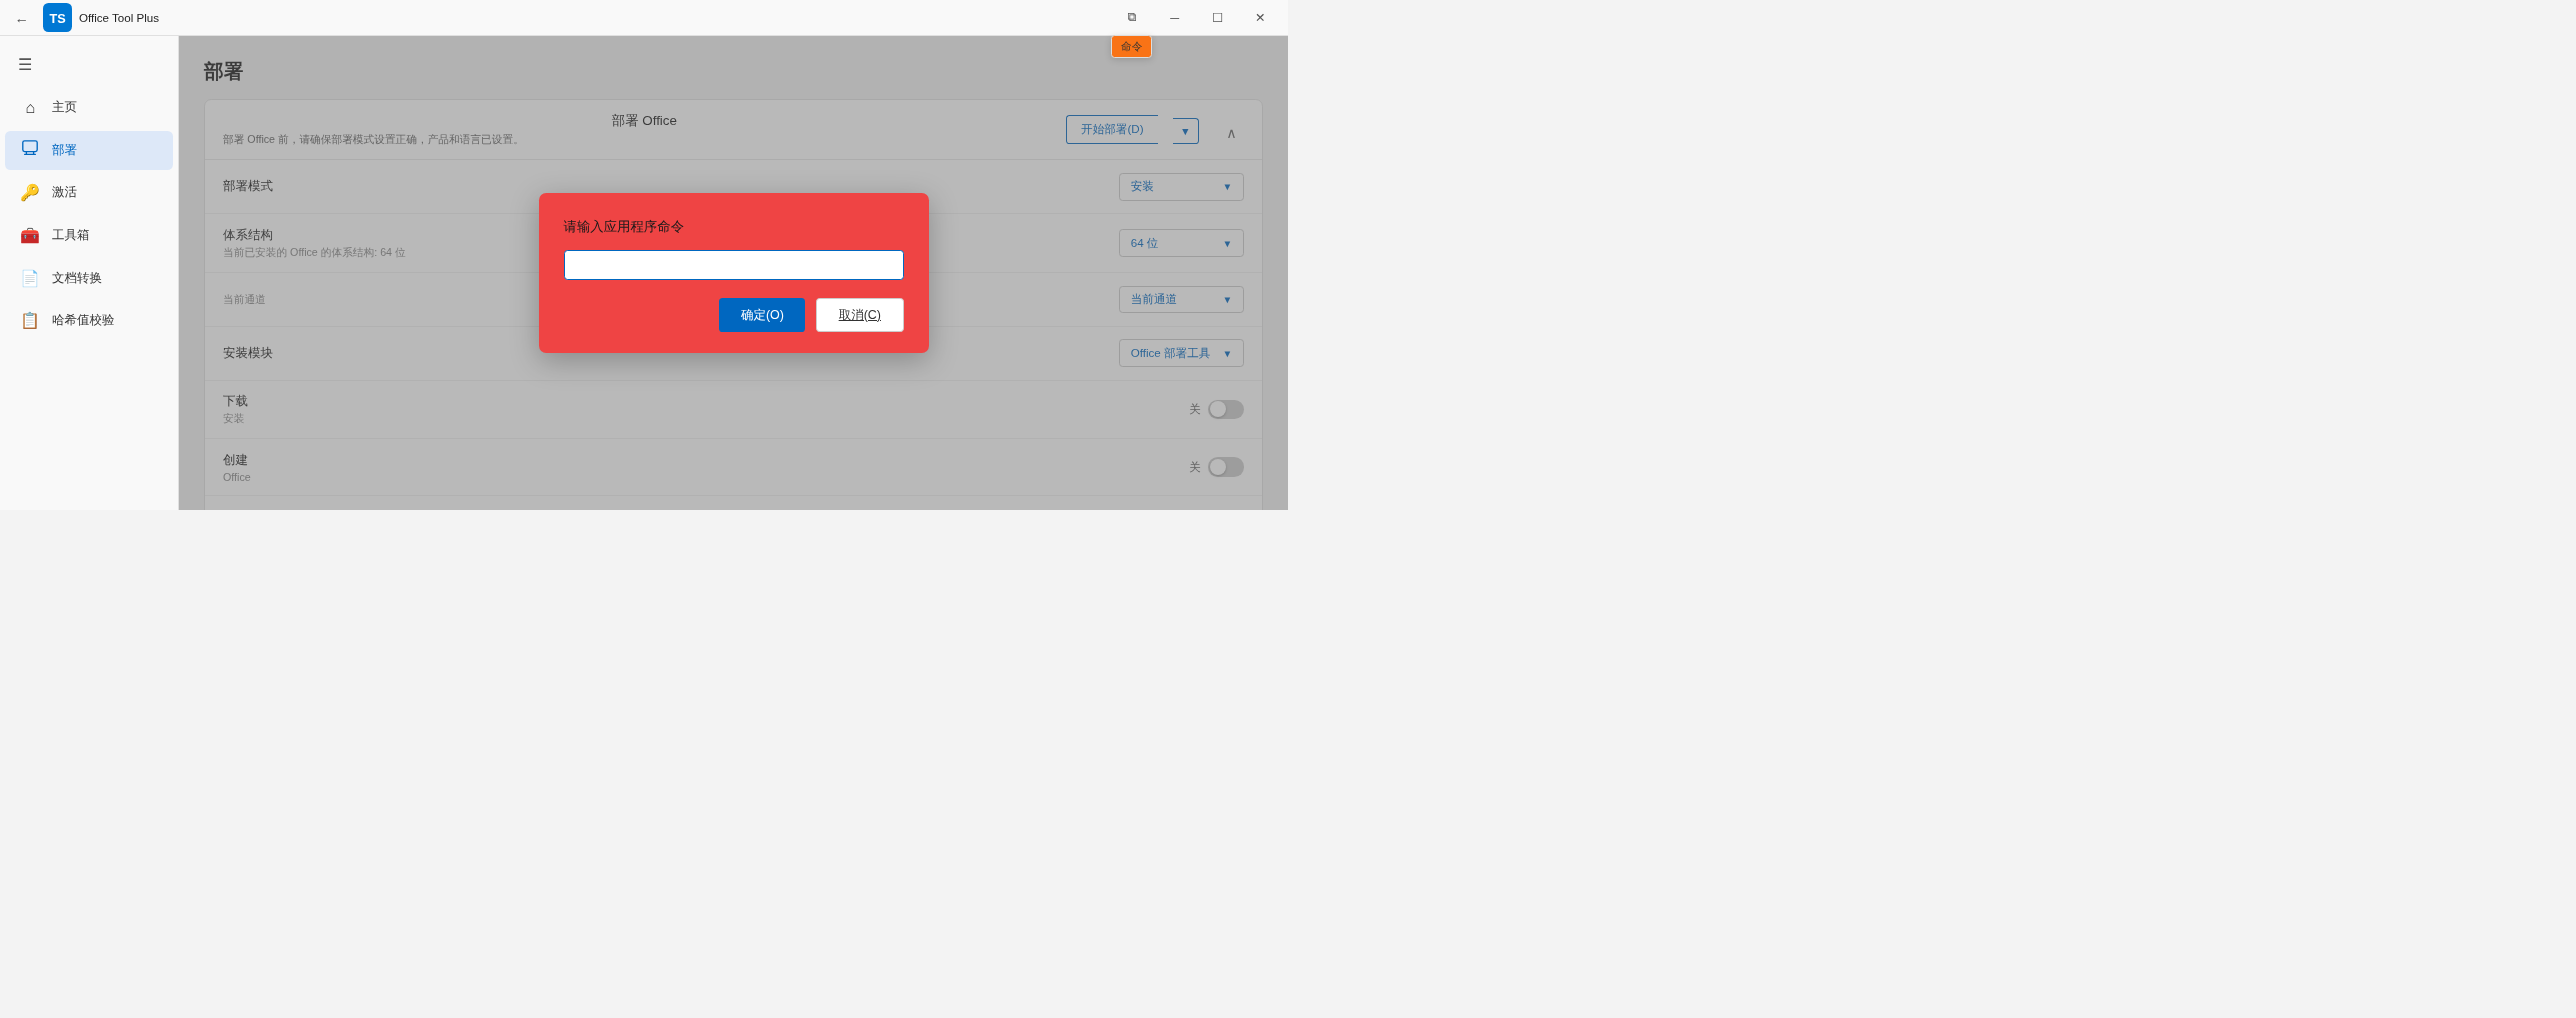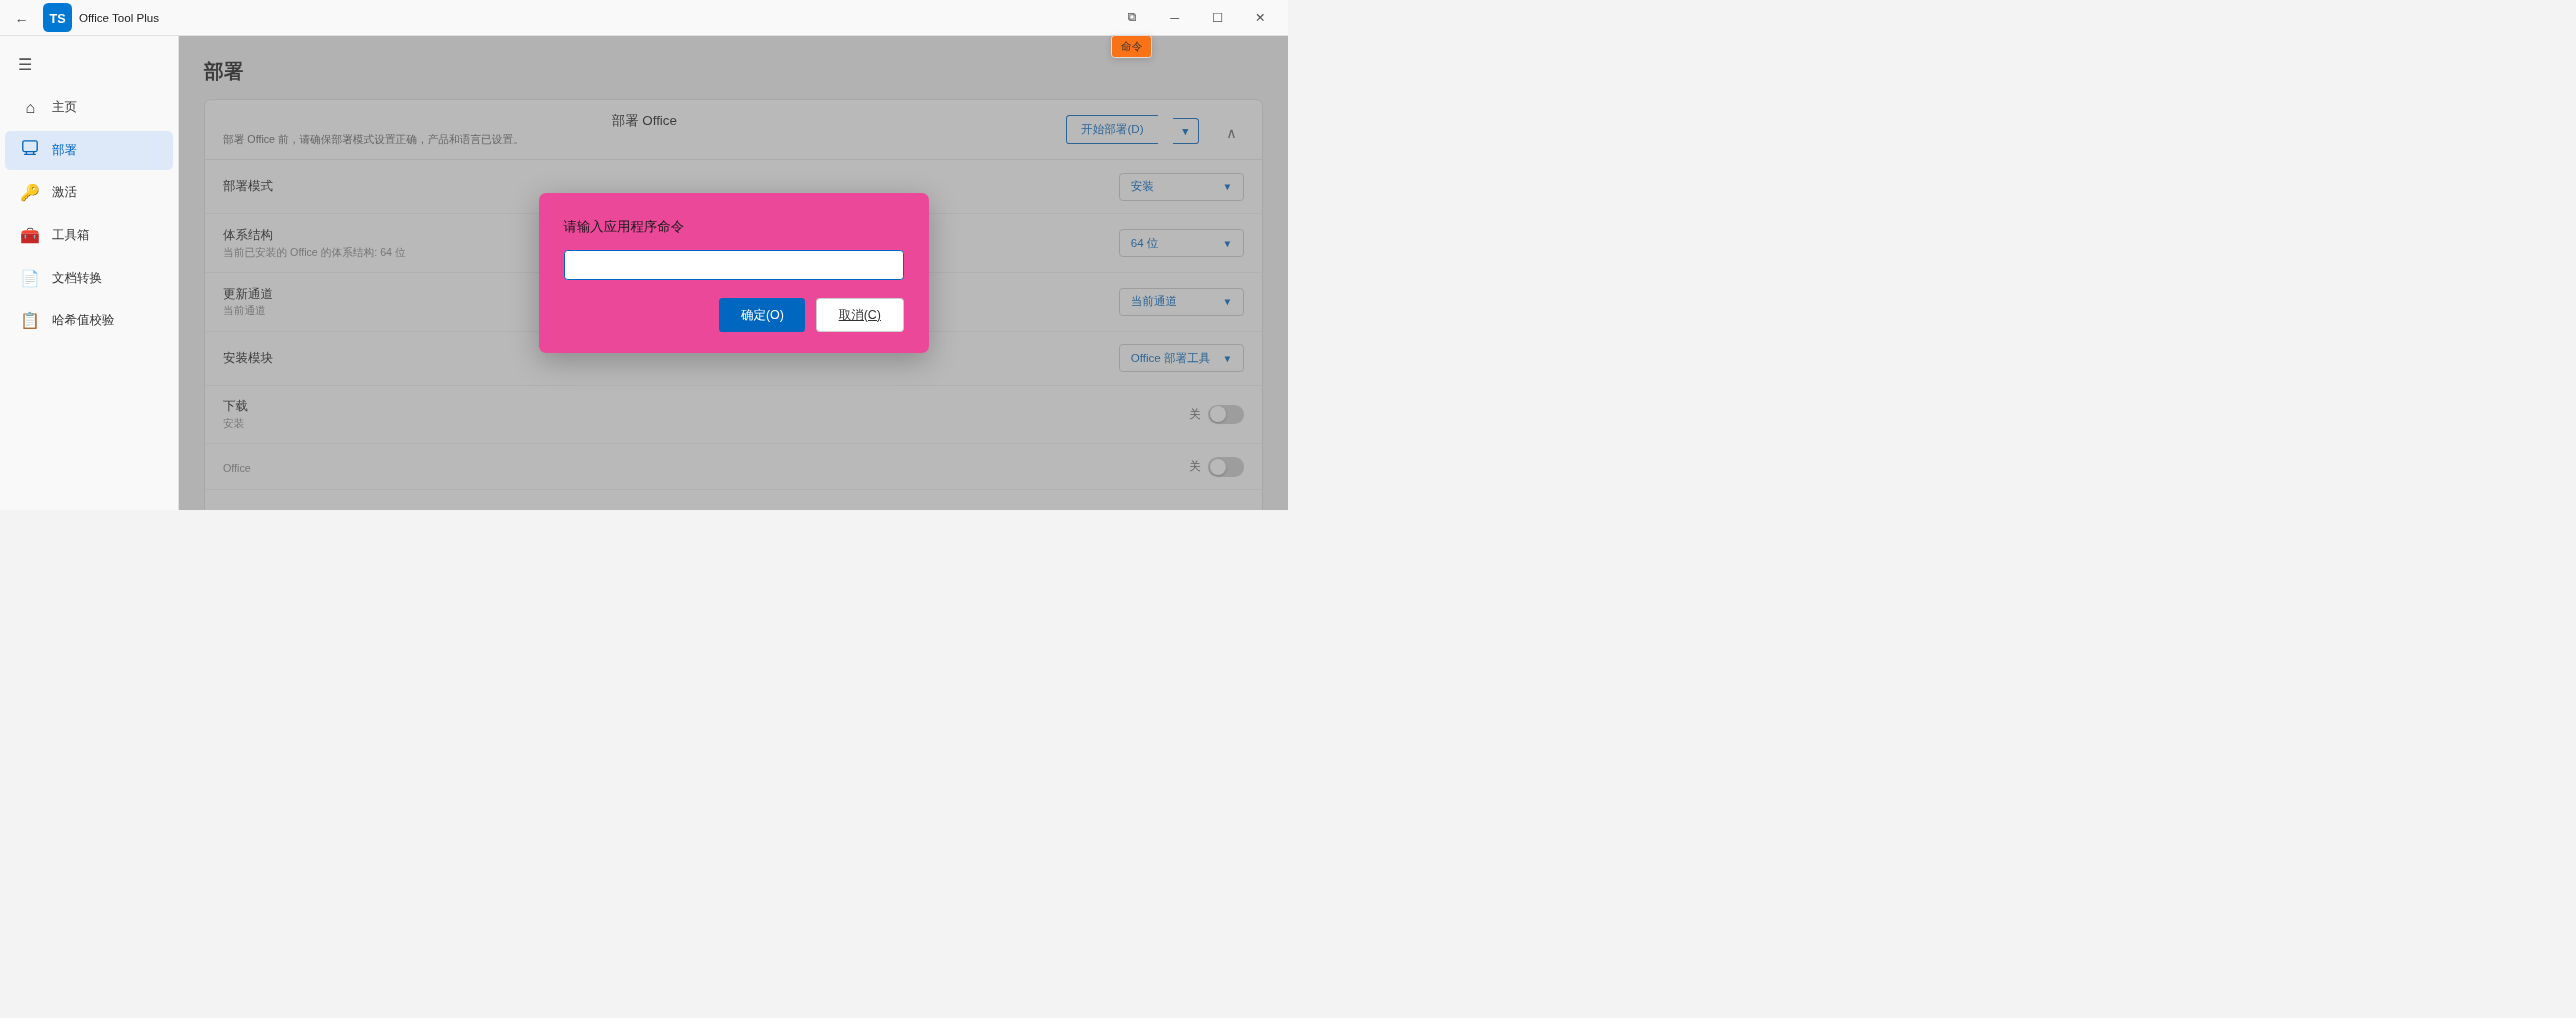--- a/index.html
+++ b/index.html
@@ -265,21 +265,21 @@
       top: 0; left: 0; right: 0; bottom: 0;
       background: rgba(100,100,100,0.45);
       z-index: 50;
       display: flex;
       align-items: center;
       justify-content: center;
     }
 
     
     .dialog {
-      background: #ec4899;
+      background: #ef4444;
       border-radius: 7.2px;
       box-shadow: 0 7.2px 29px rgba(0,0,0,0.25);
       width: 390px;
       padding: 25px 25px 21.5px;
       z-index: 60;
     }
     .dialog-title {
       font-size: 13.4px;
       font-weight: 500;
       color: #1a1a1a;
@@ -426,21 +426,20 @@
           <div class="settings-row-desc">当前已安装的 Office 的体系结构: 64 位</div>
         </div>
         <div class="select-dropdown">
           <span>64 位</span>
           <span class="arrow">▼</span>
         </div>
       </div>
 
       <div class="settings-row">
         <div class="settings-row-info">
-          <div class="settings-row-title">更新通道</div>
           <div class="settings-row-desc">当前通道</div>
         </div>
         <div class="select-dropdown">
           <span>当前通道</span>
           <span class="arrow">▼</span>
         </div>
       </div>
 
       <div class="settings-row">
         <div class="settings-row-info">
@@ -460,20 +459,21 @@
         <div class="toggle-container">
           <span class="toggle-label">关</span>
           <div class="toggle off">
             <div class="toggle-thumb"></div>
           </div>
         </div>
       </div>
 
       <div class="settings-row">
         <div class="settings-row-info">
+          <div class="settings-row-title">创建</div>
           <div class="settings-row-desc">Office</div>
         </div>
         <div class="toggle-container">
           <span class="toggle-label">关</span>
           <div class="toggle off">
             <div class="toggle-thumb"></div>
           </div>
         </div>
       </div>
 

